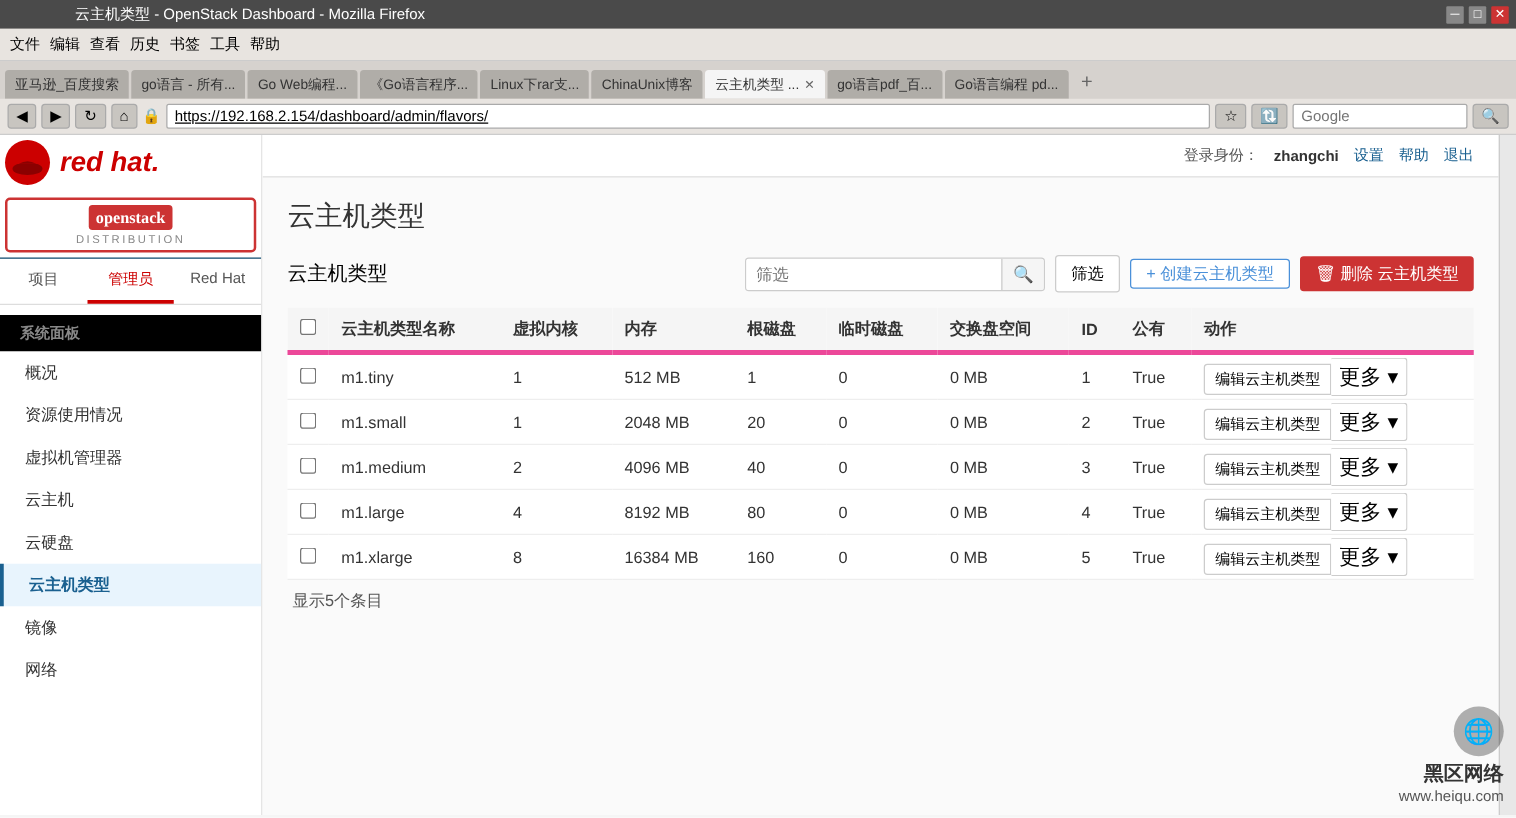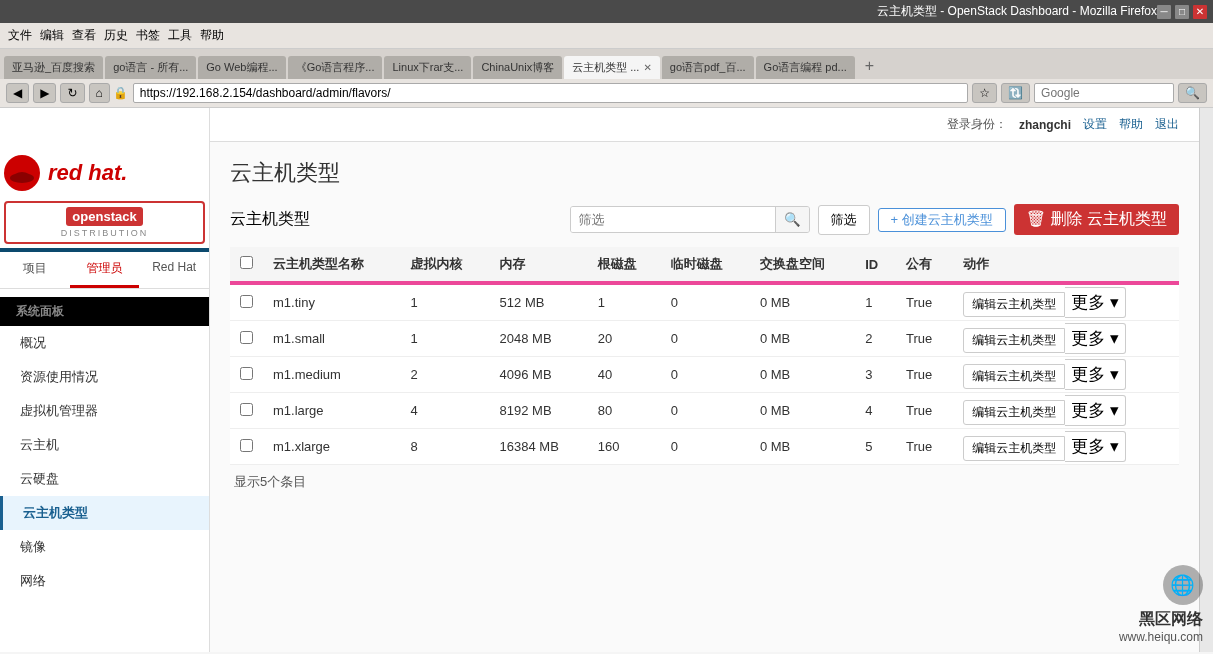--- a/index.html
+++ b/index.html
@@ -1,43 +1,43 @@
 <!DOCTYPE html>
 <html><head>
   <meta charset="utf-8">
   <style>
     * { box-sizing: border-box; margin: 0; padding: 0; }
     body { font-family: Arial, sans-serif; font-size: 13px; background: #f5f5f5; overflow: hidden; }
 
     
     .browser-chrome { background: #d6d2ce; width: 1213px; }
     .title-bar { background: #4a4a4a; color: #fff; text-align: center; font-size: 12px; padding: 3px 0; display: flex; align-items: center; justify-content: space-between; }
-    .title-bar-text { flex: 1; text-align: right; }
+    .title-bar-text { flex: 1; text-align: left; }
     .title-bar-controls { display: flex; gap: 4px; padding-right: 6px; }
     .title-bar-controls span { width: 14px; height: 14px; background: #888; display: inline-block; border-radius: 1px; cursor: pointer; text-align: center; line-height: 14px; font-size: 10px; color: #fff; }
 
     .menu-bar { background: #e8e4e0; padding: 2px 4px; display: flex; font-size: 12px; border-bottom: 1px solid #ccc; }
     .menu-bar span { cursor: pointer; padding: 2px 4px; }
 
     .tabs-bar { background: #d6d2ce; display: flex; align-items: flex-end; padding: 4px 4px 0; gap: 2px; overflow: hidden; }
     .tab { background: #b0ada8; color: #333; padding: 4px 8px; font-size: 11px; border-radius: 3px 3px 0 0; cursor: pointer; max-width: 130px; white-space: nowrap; overflow: hidden; text-overflow: ellipsis; display: flex; align-items: center; gap: 4px; }
     .tab.active { background: #f5f5f5; }
     .tab-close { font-size: 10px; color: #666; }
 
     .address-bar { background: #e8e4e0; padding: 4px 6px; display: flex; align-items: center; gap: 4px; border-bottom: 1px solid #ccc; }
     .nav-btn { background: #c8c5c0; border: 1px solid #aaa; border-radius: 3px; padding: 2px 6px; cursor: pointer; font-size: 12px; }
-    .address-input { flex: 1; border: 1px solid #aaa; padding: 2px 6px; font-size: 12px; border-radius: 2px; background: #fff; }
+    .address-input { flex: 1; border: 1px solid #aaa; padding: 2px 6px; font-size: 12px; border-radius: 2px; background: #fff; text-decoration: underline; }
     .search-input { width: 140px; border: 1px solid #aaa; padding: 2px 6px; font-size: 12px; border-radius: 2px; background: #fff; }
 
     
     .app-container { display: flex; height: calc(654px - 110px); background: #fff; }
 
     
     .sidebar { width: 210px; background: #fff; border-right: 1px solid #ddd; flex-shrink: 0; overflow-y: auto; }
-    .sidebar-logo { padding: 4px; border-bottom: 4px solid #0c4a6e; margin-top: 43px; }
+    .sidebar-logo { padding: 4px; border-bottom: 1px solid #0c4a6e; }
     .redhat-logo { display: flex; align-items: center; gap: 8px; margin-bottom: 10px; }
     .redhat-hat { width: 36px; height: 36px; background: #cc0000; border-radius: 50%; display: flex; align-items: center; justify-content: center; color: white; font-weight: bold; font-size: 10px; }
 
     .sidebar-tabs { display: flex; border-bottom: 1px solid #ddd; }
     .sidebar-tab { flex: 1; padding: 8px 4px; text-align: center; cursor: pointer; font-size: 12px; color: #555; border-bottom: 3px solid transparent; }
     .sidebar-tab.active { border-bottom: 3px solid #cc0000; color: #cc0000; }
 
     .sidebar-section { padding: 8px 0; }
     .sidebar-section-title { padding: 6px 16px; font-size: 12px; color: #888; font-weight: bold; background: #000000; }
     .sidebar-item { padding: 8px 20px; cursor: pointer; color: #333; font-size: 13px; }
@@ -50,21 +50,21 @@
 
     .content-area { padding: 16px 20px; }
     .page-title { font-size: 22px; color: #333; margin-bottom: 16px; font-weight: normal; }
 
     .toolbar { display: flex; align-items: center; gap: 8px; margin-bottom: 12px; }
     .search-box { flex: 1; max-width: 240px; display: flex; border: 1px solid #ccc; border-radius: 3px; overflow: hidden; }
     .search-box input { border: none; padding: 5px 8px; font-size: 13px; flex: 1; outline: none; }
     .search-box button { background: #f5f5f5; border: none; border-left: 1px solid #ccc; padding: 5px 8px; cursor: pointer; }
     .filter-btn { background: #fff; border: 1px solid #ccc; padding: 5px 12px; border-radius: 3px; cursor: pointer; font-size: 13px; }
     .btn-create { background: #fff; border: 1px solid #4a90d9; color: #4a90d9; padding: 2px 12px; border-radius: 3px; cursor: pointer; font-size: 13px; }
-    .btn-delete { background: #cc3333; border: none; color: white; padding: 5px 12px; border-radius: 3px; cursor: pointer; font-size: 16px; }
+    .btn-delete { background: #cc3333; border: none; color: white; padding: 5px 12px; border-radius: 3px; cursor: pointer; font-size: 13px; }
 
     
     .data-table { width: 100%; border-collapse: collapse; background: #fff; }
     .data-table th { background: #f5f5f5; border-bottom: 4px solid #ec4899; padding: 8px 10px; text-align: left; font-size: 13px; color: #333; font-weight: bold; }
     .data-table td { padding: 2px 10px; border-bottom: 1px solid #eee; font-size: 13px; color: #333; }
     .action-btn { background: #fff; border: 1px solid #ccc; padding: 3px 8px; border-radius: 3px; cursor: pointer; font-size: 12px; }
     .action-more { background: #fff; border: 1px solid #ccc; border-left: none; padding: 3px 6px; border-radius: 0 3px 3px 0; cursor: pointer; font-size: 17px; }
     .action-edit { border-radius: 3px 0 0 3px; }
 
     .table-footer { padding: 8px 4px; font-size: 13px; color: #555; }
@@ -154,21 +154,21 @@
         <div class="redhat-hat">
           <svg width="30" height="30" viewBox="0 0 30 30">
             <ellipse cx="15" cy="20" rx="12" ry="5" fill="#8b0000"></ellipse>
             <path d="M5 16 Q8 8 15 8 Q22 8 25 16" fill="#cc0000"></path>
             <path d="M8 16 Q15 12 22 16" fill="#8b0000"></path>
           </svg>
         </div>
         <span style="color:#cc0000;font-size:22px;font-weight:bold;font-style:italic;">red hat.</span>
       </div>
       <div style="border:2px solid #cc3333;border-radius:4px;padding:4px;text-align:center;">
-        <div style="display:flex;align-items:center;justify-content:center;gap:6px;">
+        <div style="display:flex;align-items:center;justify-content:center;gap:6px;font-family:Liberation Serif, serif;">
           <div style="background:#cc3333;border-radius:3px;padding:2px 6px;color:white;font-weight:bold;font-size:13px;">openstack</div>
         </div>
         <div style="font-size:9px;letter-spacing:2px;color:#888;margin-top:2px;">DISTRIBUTION</div>
       </div>
     </div>
 
     <div class="sidebar-tabs">
       <div class="sidebar-tab">项目</div>
       <div class="sidebar-tab active">管理员</div>
       <div class="sidebar-tab">Red Hat</div>

